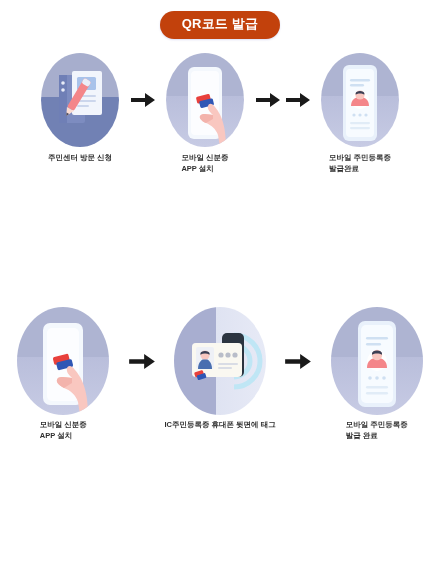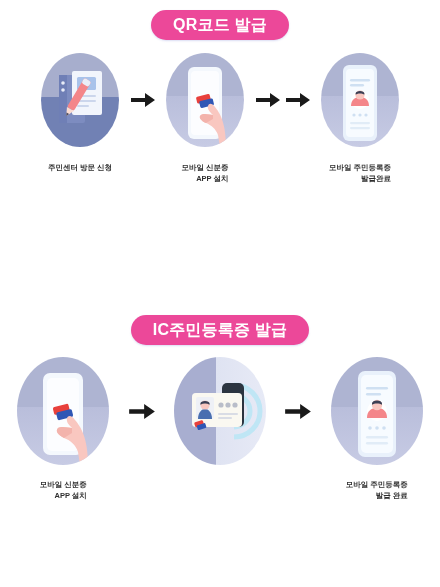--- a/index.html
+++ b/index.html
@@ -25,24 +25,24 @@
   .section-ic { top: 305px; }
 
   
   .pill-row {
     display: flex;
     justify-content: center;
     align-items: center;
     height: 50px;
   }
   .pill {
-    background: #ec4899;
+    background: #c2410c;
     color: #ffffff;
     border-radius: 999px;
-    font-size: 16px;
+    font-size: 13px;
     font-weight: bold;
     letter-spacing: 0.2px;
     padding: 6px 22px 7px;
     line-height: 1.1;
     white-space: nowrap;
     box-shadow: 0 1px 2px rgba(90,100,200,0.22);
   }
 
   
   .steps {
@@ -88,22 +88,22 @@
     background: linear-gradient(90deg,#a8aed0 0%,#a8aed0 46%,#dfe3f2 46%,#e7eaf6 100%);
   }
 
   .art {
     position: absolute;
     left: 0; top: 0;
     width: 100%; height: 100%;
   }
 
   .label {
-    margin-top: 12px;
-    text-align: right;
+    margin-top: 2px;
+    text-align: left;
     font-size: 7.5px;
     font-weight: bold;
     line-height: 1.5;
     color: #2f2f2f;
     white-space: pre-line;
   }
   .label-wide { font-size: 7.5px; }
 
   
   .arrow {
@@ -215,23 +215,20 @@
       </div>
       <div class="label">모바일 주민등록증
 발급완료</div>
     </div>
 
   </div>
 </div>
 
 <div class="section section-ic">
 
-  <div class="pill-row">
-    <div class="pill">IC주민등록증 발급</div>
-  </div>
 
   <div class="steps">
 
     <div class="step step-ic">
       <div class="circle-wrap big">
         <div class="circle big soft">
           <svg class="art" viewBox="0 0 92 108">
             <rect x="26" y="16" width="40" height="82" rx="7" fill="#f4f8fd"></rect>
             <rect x="30" y="21" width="32" height="73" rx="5" fill="#ffffff" opacity="0.75"></rect>
             <g transform="rotate(-14 46 55)">
@@ -275,20 +272,21 @@
             </g>
             <rect x="44" y="56" width="20" height="2" rx="1" fill="#d9dce5"></rect>
             <rect x="44" y="60" width="14" height="2" rx="1" fill="#d9dce5"></rect>
             <g transform="rotate(-18 26 68)">
               <rect x="21" y="64" width="9" height="5" rx="1.2" fill="#e8403c"></rect>
               <rect x="22.5" y="67.5" width="9" height="5" rx="1.2" fill="#2f56b5"></rect>
             </g>
           </svg>
         </div>
       </div>
+      <div class="label label-wide">IC주민등록증 휴대폰 뒷면에 태그</div>
     </div>
 
     <div class="arrow big">
       <svg width="26" height="15" viewBox="0 0 24 14">
         <path d="M0 5 H14 V0 L24 7 L14 14 V9 H0 Z" fill="#1a1a1a"></path>
       </svg>
     </div>
 
     <div class="step step-ic">
       <div class="circle-wrap big">

